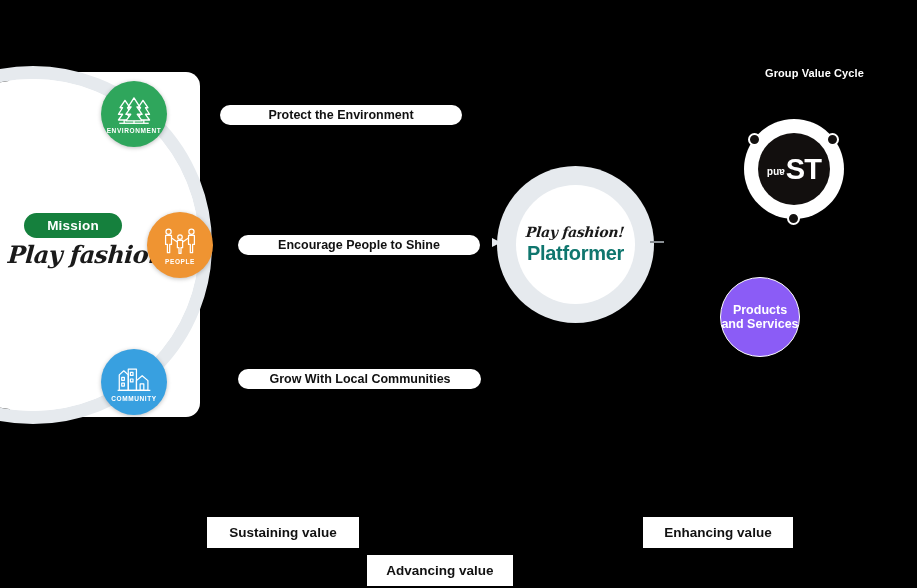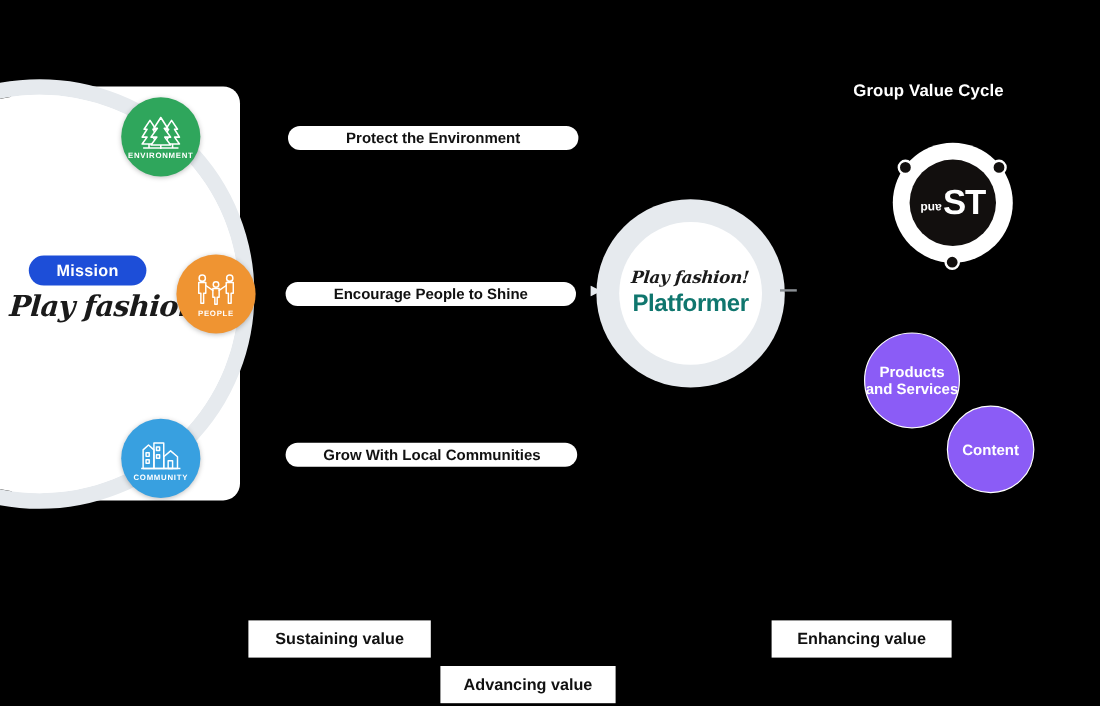--- a/index.html
+++ b/index.html
@@ -23,21 +23,21 @@
     z-index:3;
   }
   #mission-ring-inner{
     position:absolute;left:-133px;top:79px;width:332px;height:332px;
     border-radius:50%;
     background:#ffffff;
     z-index:4;
   }
   #mission-pill{
     position:absolute;left:24px;top:213px;width:98px;height:25px;
-    background:#1d4ed8;border-radius:13px;z-index:9;
+    background:#15803d;border-radius:13px;z-index:9;
     display:flex;align-items:center;justify-content:center;
   }
   #mission-pill span{
     color:#fff;font-size:13.5px;font-weight:bold;letter-spacing:.2px;
   }
   #mission-tagline{
     position:absolute;left:8px;top:240px;width:150px;z-index:9;
     color:#1a1a1a;font-size:24px;
     font-family:"DejaVu Serif", serif;
     font-style:italic;font-weight:600;
@@ -62,21 +62,21 @@
   #cat-people{left:147px;top:212px;background:#ef9432;}
   #cat-community{left:101px;top:349px;background:#38a0e0;}
 
   
   .pill-label{
     position:absolute;height:20px;background:#fff;border-radius:10px;
     display:flex;align-items:center;justify-content:center;
     color:#111;font-size:12.5px;font-weight:bold;z-index:8;
     padding:0 14px;white-space:nowrap;
   }
-  #pill-environment{left:240px;top:105px;width:214px;}
+  #pill-environment{left:220px;top:105px;width:214px;}
   #pill-people{left:238px;top:235px;width:214px;}
   #pill-community{left:238px;top:369px;width:214px;padding-left:15px;}
 
   
   #platformer-ring{
     position:absolute;left:497px;top:166px;width:157px;height:157px;
     border-radius:50%;background:#e6eaee;z-index:5;
   }
   #platformer-core{
     position:absolute;left:516px;top:185px;width:119px;height:119px;
@@ -94,22 +94,22 @@
   #connector-left{
     position:absolute;left:492px;top:238px;width:9px;height:9px;z-index:7;
   }
   #connector-right{
     position:absolute;left:650px;top:241px;width:14px;height:2px;
     background:#8a8f94;z-index:7;
   }
 
   
   #gvc-title{
-    position:absolute;left:711px;top:67px;z-index:8;
-    color:#fff;font-size:14px;font-weight:bold;letter-spacing:.1px;
+    position:absolute;left:765px;top:67px;z-index:8;
+    color:#fff;font-size:11px;font-weight:bold;letter-spacing:.1px;
     white-space:nowrap;
   }
   #logo-wrap{position:absolute;left:744px;top:119px;width:107px;height:107px;z-index:8;}
   #logo-ring{
     position:absolute;left:0;top:0;width:100px;height:100px;
     border-radius:50%;background:#fff;
   }
   #logo-core{
     position:absolute;left:14px;top:14px;width:72px;height:72px;
     border-radius:50%;background:#120f0e;
@@ -232,19 +232,18 @@
     <div id="logo-core">
       <span id="logo-and">and</span>
       <span id="logo-st">ST</span>
     </div>
     <div class="logo-node" id="logo-node-tl"></div>
     <div class="logo-node" id="logo-node-tr"></div>
     <div class="logo-node" id="logo-node-b"></div>
   </div>
 
   <div class="outline-circle" id="circle-products">Products and Services</div>
-  <div class="outline-circle" id="circle-content">Content</div>
 
   <div class="value-box" id="value-sustaining">Sustaining value</div>
   <div class="value-box" id="value-advancing">Advancing value</div>
   <div class="value-box" id="value-enhancing">Enhancing value</div>
 
 </div>
 
 </body></html>

